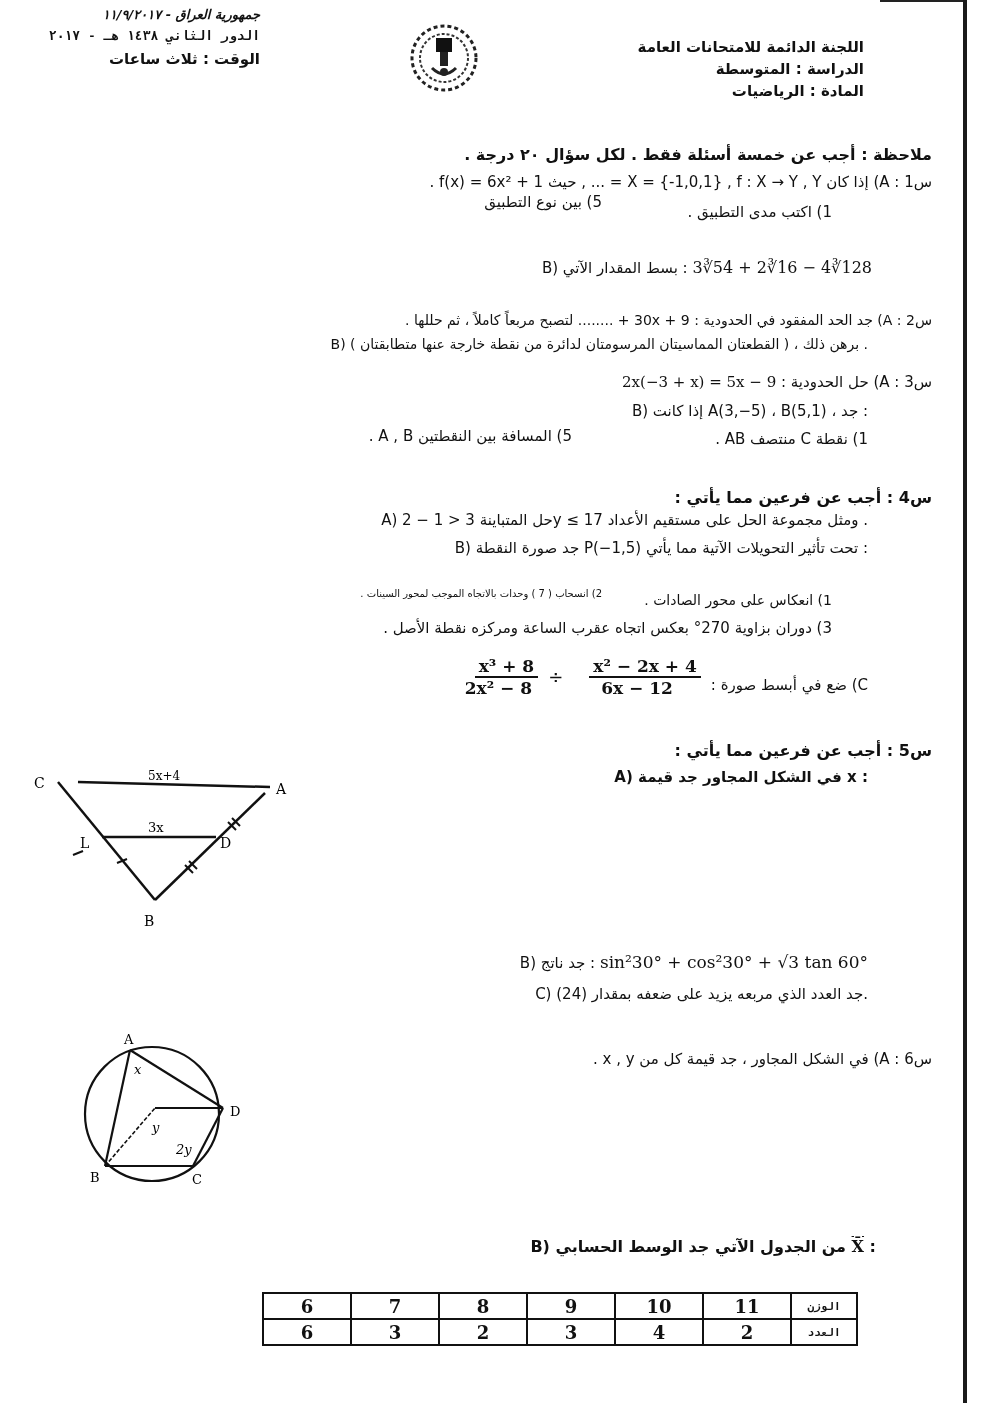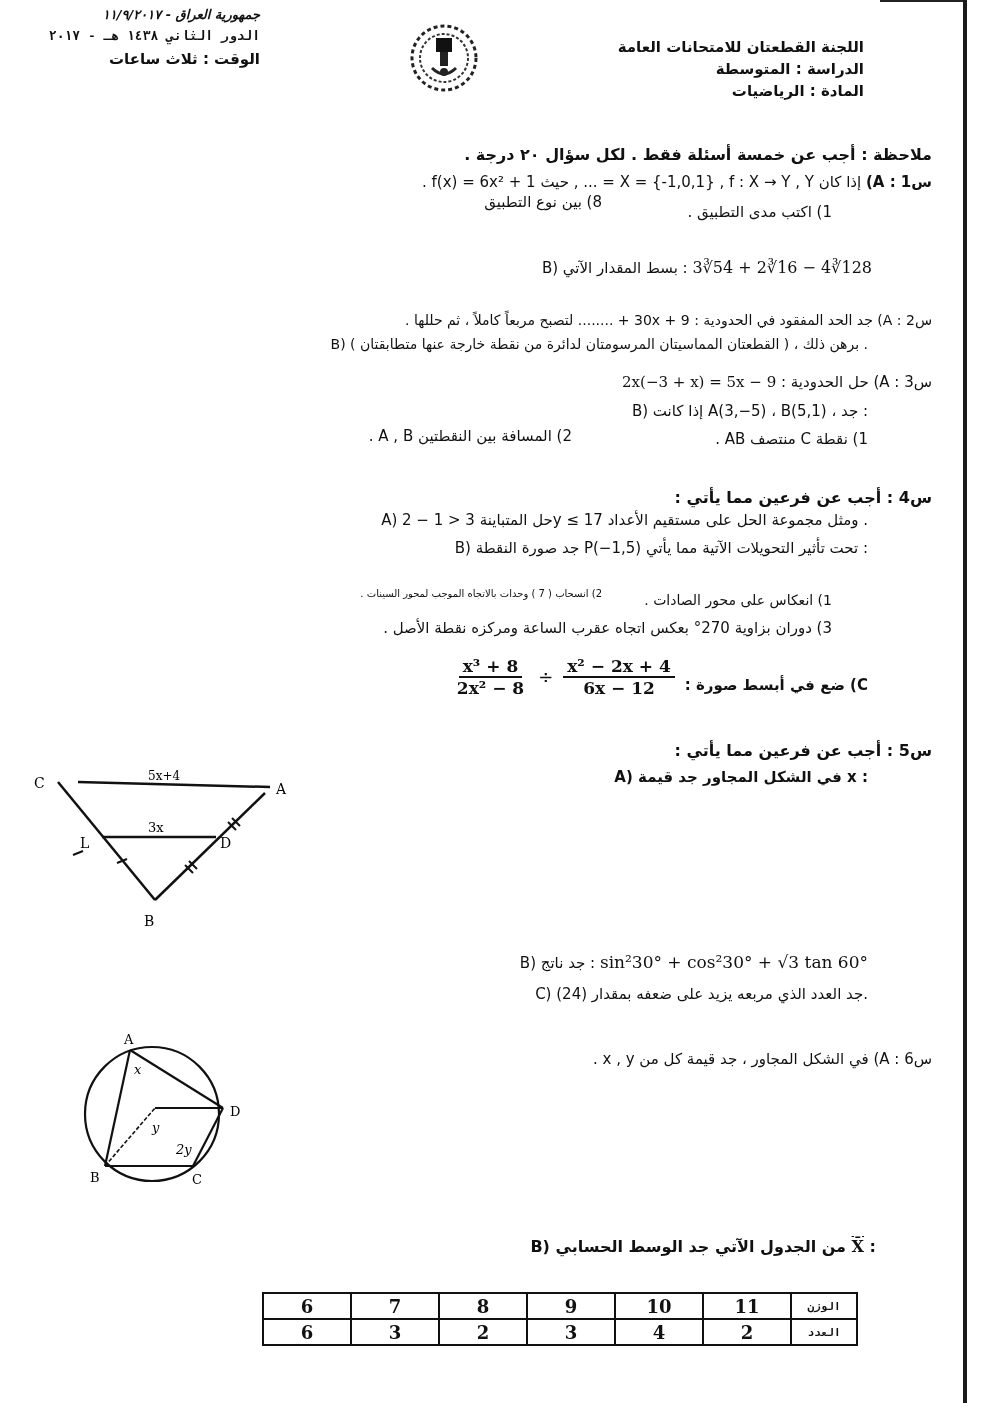--- a/index.html
+++ b/index.html
@@ -2,27 +2,27 @@
 <html><head>
 <meta charset="utf-8">
 <style>
   html, body { margin:0; padding:0; background:#ffffff; }
   body { width:992px; height:1403px; position:relative; overflow:hidden;
          font-family:"DejaVu Sans", sans-serif; color:#111; }
   .page-border-right { position:absolute; left:963px; top:0; width:4px; height:1403px; background:#1a1a1a; }
   .page-border-top { position:absolute; left:880px; top:0; width:87px; height:2px; background:#222; }
   .rtl { direction:rtl; unicode-bidi:plaintext; }
   .abs { position:absolute; white-space:nowrap; }
-  .b { font-weight:bold;margin-top:16px; }
+  .b { font-weight:normal;margin-top:16px; }
   .hdr { font-size:15px; font-weight:bold; line-height:22px; }
   .txt { font-size:15px; line-height:20px; }
   .txt-b { font-size:16px; font-weight:bold; line-height:22px; }
   .math { font-family:"DejaVu Serif", serif; direction:ltr; unicode-bidi:isolate; display:inline-block;text-align:center; }
   .frac { display:inline-flex; flex-direction:column; align-items:center; vertical-align:middle; font-family:"DejaVu Serif", serif; font-weight:bold; font-size:17px; direction:ltr; }
-  .frac .num { padding:0 4px; border-bottom:2px solid #111; }
+  .frac .num { padding:0 4px; border-bottom:2px solid #111;margin-left:16px; }
   .frac .den { padding:0 4px; }
   .overline { text-decoration:overline; }
   .emblem { position:absolute; left:408px; top:22px; width:72px; height:72px; }
   table.data { position:absolute; left:262px; top:1292px; border-collapse:collapse; direction:rtl;
                font-family:"DejaVu Serif", serif; font-size:18px; font-weight:bold; }
   table.data td { border:2px solid #111; height:24px; text-align:center; padding:0; }
   table.data td.lab { width:64px; font-family:Liberation Mono, monospace; font-size:11px; }
   table.data td.val { width:86px; }
   svg text { font-family:"DejaVu Serif", serif; }
 </style>
@@ -41,48 +41,48 @@
 <svg class="emblem" viewBox="0 0 72 72">
   <circle cx="36" cy="36" r="32" fill="none" stroke="#222" stroke-width="3" stroke-dasharray="4 3"></circle>
   <circle cx="36" cy="36" r="24" fill="none" stroke="#333" stroke-width="2" stroke-dasharray="3 2"></circle>
   <rect x="28" y="16" width="16" height="14" fill="#111"></rect>
   <rect x="32" y="30" width="8" height="14" fill="#222"></rect>
   <path d="M24 46 Q36 58 48 46" fill="none" stroke="#222" stroke-width="3"></path>
   <circle cx="36" cy="50" r="4" fill="#222"></circle>
 </svg>
 
 <div class="abs rtl hdr" style="right:128px; top:36px; text-align:right;">
-  <div>اللجنة القطعتان للامتحانات العامة</div>
+  <div>اللجنة الدائمة للامتحانات العامة</div>
   <div>الدراسة : المتوسطة</div>
   <div>المادة : الرياضيات</div>
 </div>
 
 <div class="abs rtl txt-b" style="right:60px; top:144px;">ملاحظة : أجب عن خمسة أسئلة فقط . لكل سؤال ٢٠ درجة .</div>
 
 <div class="abs rtl txt" style="right:60px; top:172px;">
   <span class="b">س1 : A)</span>
   <span>إذا كان X = {-1,0,1} , f : X → Y , Y = ... , حيث f(x) = 6x² + 1 .</span>
 </div>
 <div class="abs rtl txt" style="right:160px; top:202px;">1) اكتب مدى التطبيق .</div>
-<div class="abs rtl txt" style="right:390px; top:192px;">8) بين نوع التطبيق</div>
+<div class="abs rtl txt" style="right:390px; top:192px;">5) بين نوع التطبيق</div>
 <div class="abs rtl txt" style="right:120px; top:258px;">
   <span>B) بسط المقدار الآتي :</span>
   <span class="math" style="font-size:16px;">3∛54 + 2∛16 − 4∛128</span>
 </div>
 
 <div class="abs rtl txt" style="right:60px; top:310px; font-size:14px;">س2 : A) جد الحد المفقود في الحدودية : 9 + 30x + ........ لتصبح مربعاً كاملاً ، ثم حللها .</div>
 <div class="abs rtl txt" style="right:124px; top:334px; font-size:14px;">B) ( القطعتان المماسيتان المرسومتان لدائرة من نقطة خارجة عنها متطابقتان ) ، برهن ذلك .</div>
 
 <div class="abs rtl txt" style="right:60px; top:372px;">
   <span>س3 : A) حل الحدودية :</span>
   <span class="math">2x(−3 + x) = 5x − 9</span>
 </div>
 <div class="abs rtl txt" style="right:124px; top:401px;">B) إذا كانت A(3,−5) ، B(5,1) ، جد :</div>
 <div class="abs rtl txt" style="right:124px; top:429px;">1) نقطة C منتصف AB .</div>
-<div class="abs rtl txt" style="right:420px; top:426px;">2) المسافة بين النقطتين A , B .</div>
+<div class="abs rtl txt" style="right:420px; top:426px;">5) المسافة بين النقطتين A , B .</div>
 
 <div class="abs rtl txt-b" style="right:60px; top:487px;">س4 : أجب عن فرعين مما يأتي :</div>
 <div class="abs rtl txt" style="right:124px; top:510px;">A) حل المتباينة 3 &lt; 1 − 2y ≤ 17 ومثل مجموعة الحل على مستقيم الأعداد .</div>
 <div class="abs rtl txt" style="right:124px; top:538px;">B) جد صورة النقطة P(−1,5) تحت تأثير التحويلات الآتية مما يأتي :</div>
 <div class="abs rtl txt" style="right:160px; top:590px; font-size:14px;">1) انعكاس على محور الصادات .</div>
 <div class="abs rtl txt" style="right:390px; top:584px; font-size:10px;text-align:right;">2) انسحاب ( 7 ) وحدات بالاتجاه الموجب لمحور السينات .</div>
 <div class="abs rtl txt" style="right:160px; top:618px;">3) دوران بزاوية 270° بعكس اتجاه عقرب الساعة ومركزه نقطة الأصل .</div>
 <div class="abs rtl txt" style="right:124px; top:656px; display:flex; align-items:center; gap:10px;">
   <span class="b">C) ضع في أبسط صورة :</span>
   <span class="frac">

